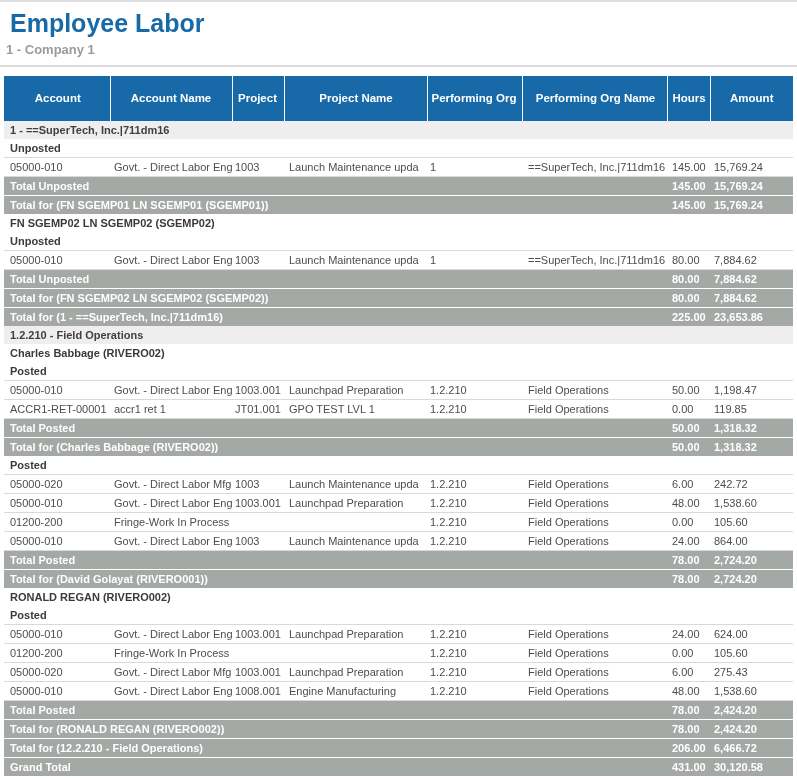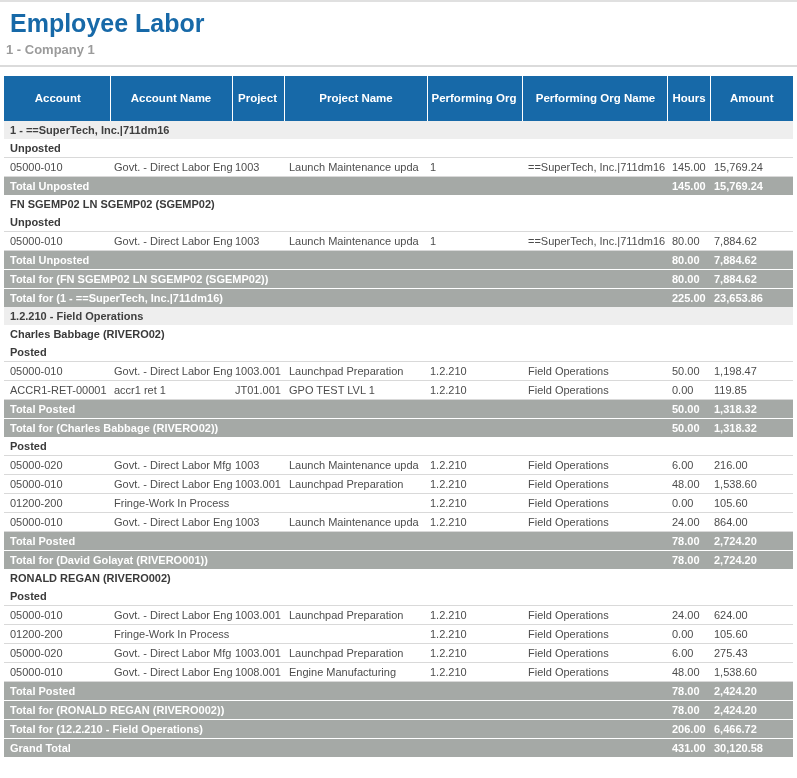--- a/index.html
+++ b/index.html
@@ -97,20 +97,25 @@
           <td class="c4">1</td>
           <td class="c5">==SuperTech, Inc.|711dm16</td>
           <td class="c6 num">145.00</td>
           <td class="c7 num">15,769.24</td>
         </tr>
         <tr class="row-total">
           <td class="c0 tlabel" colspan="6">Total Unposted</td>
           <td class="c6 num">145.00</td>
           <td class="c7 num">15,769.24</td>
         </tr>
+        <tr class="row-total">
+          <td class="c0 tlabel" colspan="6">Total for (FN SGEMP01 LN SGEMP01 (SGEMP01))</td>
+          <td class="c6 num">145.00</td>
+          <td class="c7 num">15,769.24</td>
+        </tr>
         <tr class="row-employee">
           <td class="c0 glabel" colspan="8">FN SGEMP02 LN SGEMP02 (SGEMP02)</td>
         </tr>
         <tr class="row-status">
           <td class="c0 glabel" colspan="8">Unposted</td>
         </tr>
         <tr class="row-data">
           <td class="c0">05000-010</td>
           <td class="c1">Govt. - Direct Labor Eng</td>
           <td class="c2">1003</td>
@@ -178,21 +183,21 @@
           <td class="c0 glabel" colspan="8">Posted</td>
         </tr>
         <tr class="row-data">
           <td class="c0">05000-020</td>
           <td class="c1">Govt. - Direct Labor Mfg</td>
           <td class="c2">1003</td>
           <td class="c3 trunc">Launch Maintenance upda</td>
           <td class="c4">1.2.210</td>
           <td class="c5">Field Operations</td>
           <td class="c6 num">6.00</td>
-          <td class="c7 num">216.00</td>
+          <td class="c7 num">242.72</td>
         </tr>
         <tr class="row-data">
           <td class="c0">05000-010</td>
           <td class="c1">Govt. - Direct Labor Eng</td>
           <td class="c2">1003.001</td>
           <td class="c3">Launchpad Preparation</td>
           <td class="c4">1.2.210</td>
           <td class="c5">Field Operations</td>
           <td class="c6 num">48.00</td>
           <td class="c7 num">1,538.60</td>

